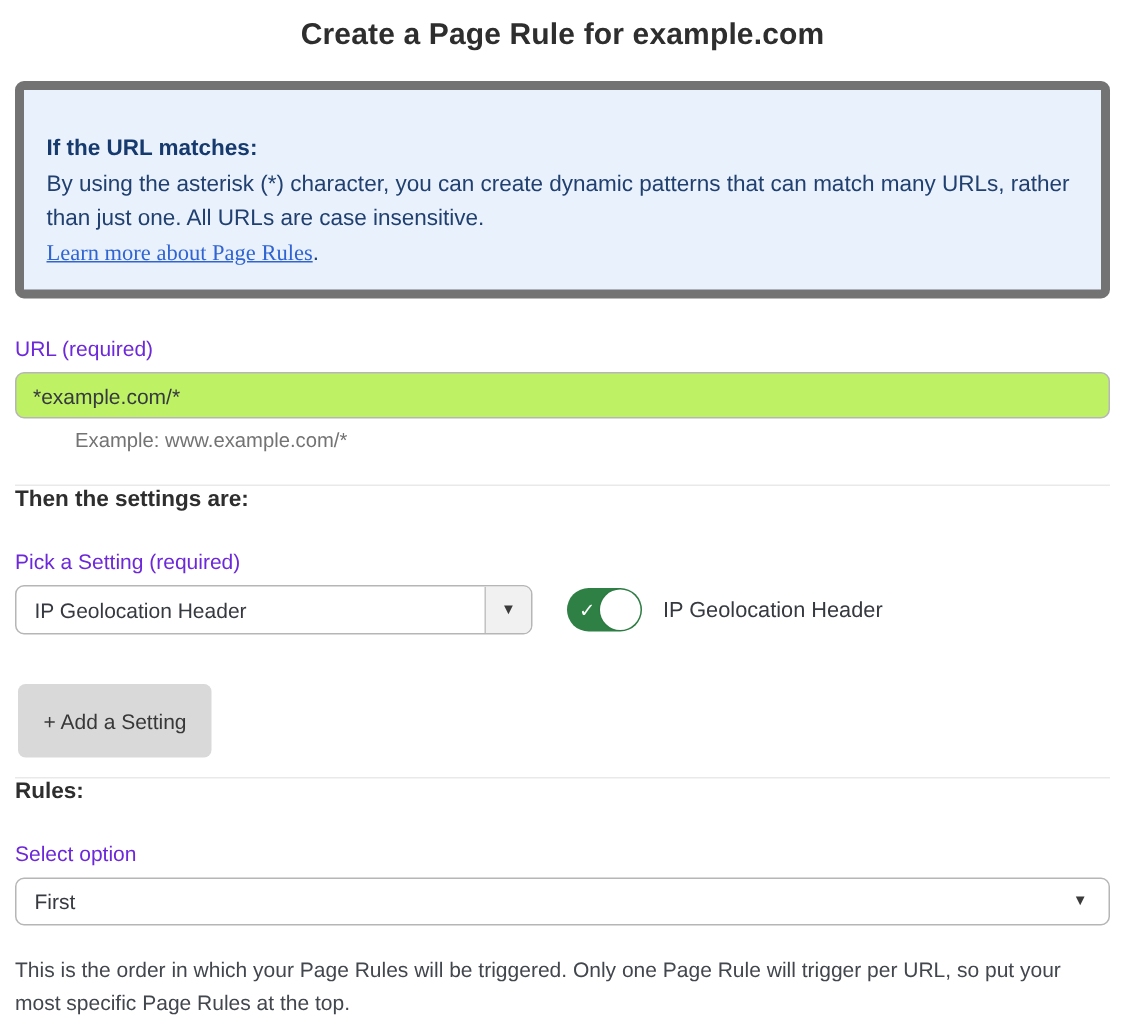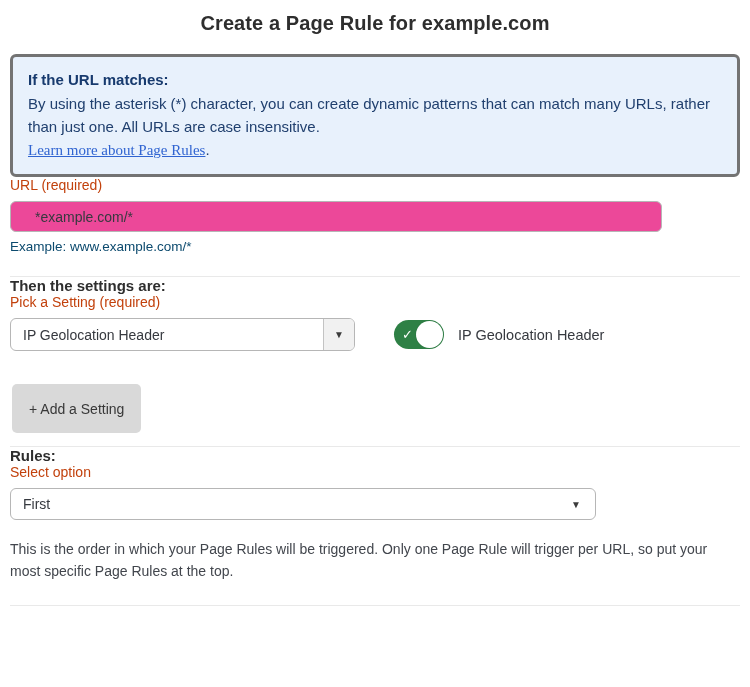--- a/index.html
+++ b/index.html
@@ -19,23 +19,23 @@
     font-size: 20px;
     font-weight: bold;
     color: #2e2e2e;
     letter-spacing: 0.1px;
     text-align: center;
   }
   
   .info-box {
     margin-top: 19px;
     background: #e8f1fc;
-    border: 3px solid #737373;
-    border-radius: 6px;
-    padding: 11px 15px 12px 15px;
+    border: 6px solid #737373;
+    border-radius: 6px;
+    padding: 27px 15px 12px 15px;
     color: #21406f;
     font-size: 15px;
     line-height: 23px;
   }
   .info-box .info-heading {
     font-weight: bold;
     color: #173a6e;
   }
   .info-box .info-body {
     margin-top: 1px;
@@ -43,59 +43,60 @@
   }
   .info-link {
     color: #3064d1;
     text-decoration: underline;
     cursor: pointer;
     font-family: Liberation Serif, serif;
   }
   
   .field-label {
     font-size: 14px;
-    color: #c2410c;
+    color: #6d28d9;
+    margin-top: 25px;
     margin-bottom: 8px;
   }
   .text-input {
-    width: 652px;
+    width: 730px;
     height: 31px;
     border: 1px solid #b6b6b6;
     border-radius: 6px;
-    padding: 0 24px;
+    padding: 0 11px;
     font-size: 14px;
     font-family: "Liberation Sans", "DejaVu Sans", sans-serif;
     color: #36393f;
-    background: #ec4899;
+    background: #bef264;
     outline: none;
   }
   .helper-text {
     font-size: 13.5px;
-    color: #0c4a6e;
+    color: #737373;
     margin-top: 7px;
+    margin-left: 40px;
   }
   .divider {
     border: none;
     border-top: 1px solid #e9e9e9;
     margin: 0;
   }
   .divider-1 { margin-top: 22px; }
   .divider-2 { margin-top: 13px; }
   .divider-3 { margin-top: 23px; }
   .section-heading {
     font-size: 15px;
     font-weight: bold;
     color: #2e2e2e;
   }
   
   .setting-row {
     display: flex;
     align-items: flex-start;
     margin-top: 0;
-    gap: 16px;
   }
   .combobox {
     display: flex;
     width: 345px;
     height: 33px;
     border: 1px solid #b6b6b6;
     border-radius: 6px;
     overflow: hidden;
     background: #ffffff;
     cursor: pointer;
@@ -176,21 +177,21 @@
     background: #d9d9d9;
     color: #383838;
   }
   .add-setting-btn {
     margin-top: 33px;
     margin-left: 2px;
   }
   
   .select-full {
     position: relative;
-    width: 586px;
+    width: 730px;
     height: 32px;
     border: 1px solid #b6b6b6;
     border-radius: 6px;
     background: #ffffff;
     display: flex;
     align-items: center;
     padding: 0 12px;
     font-size: 14px;
     color: #36393f;
     cursor: pointer;

